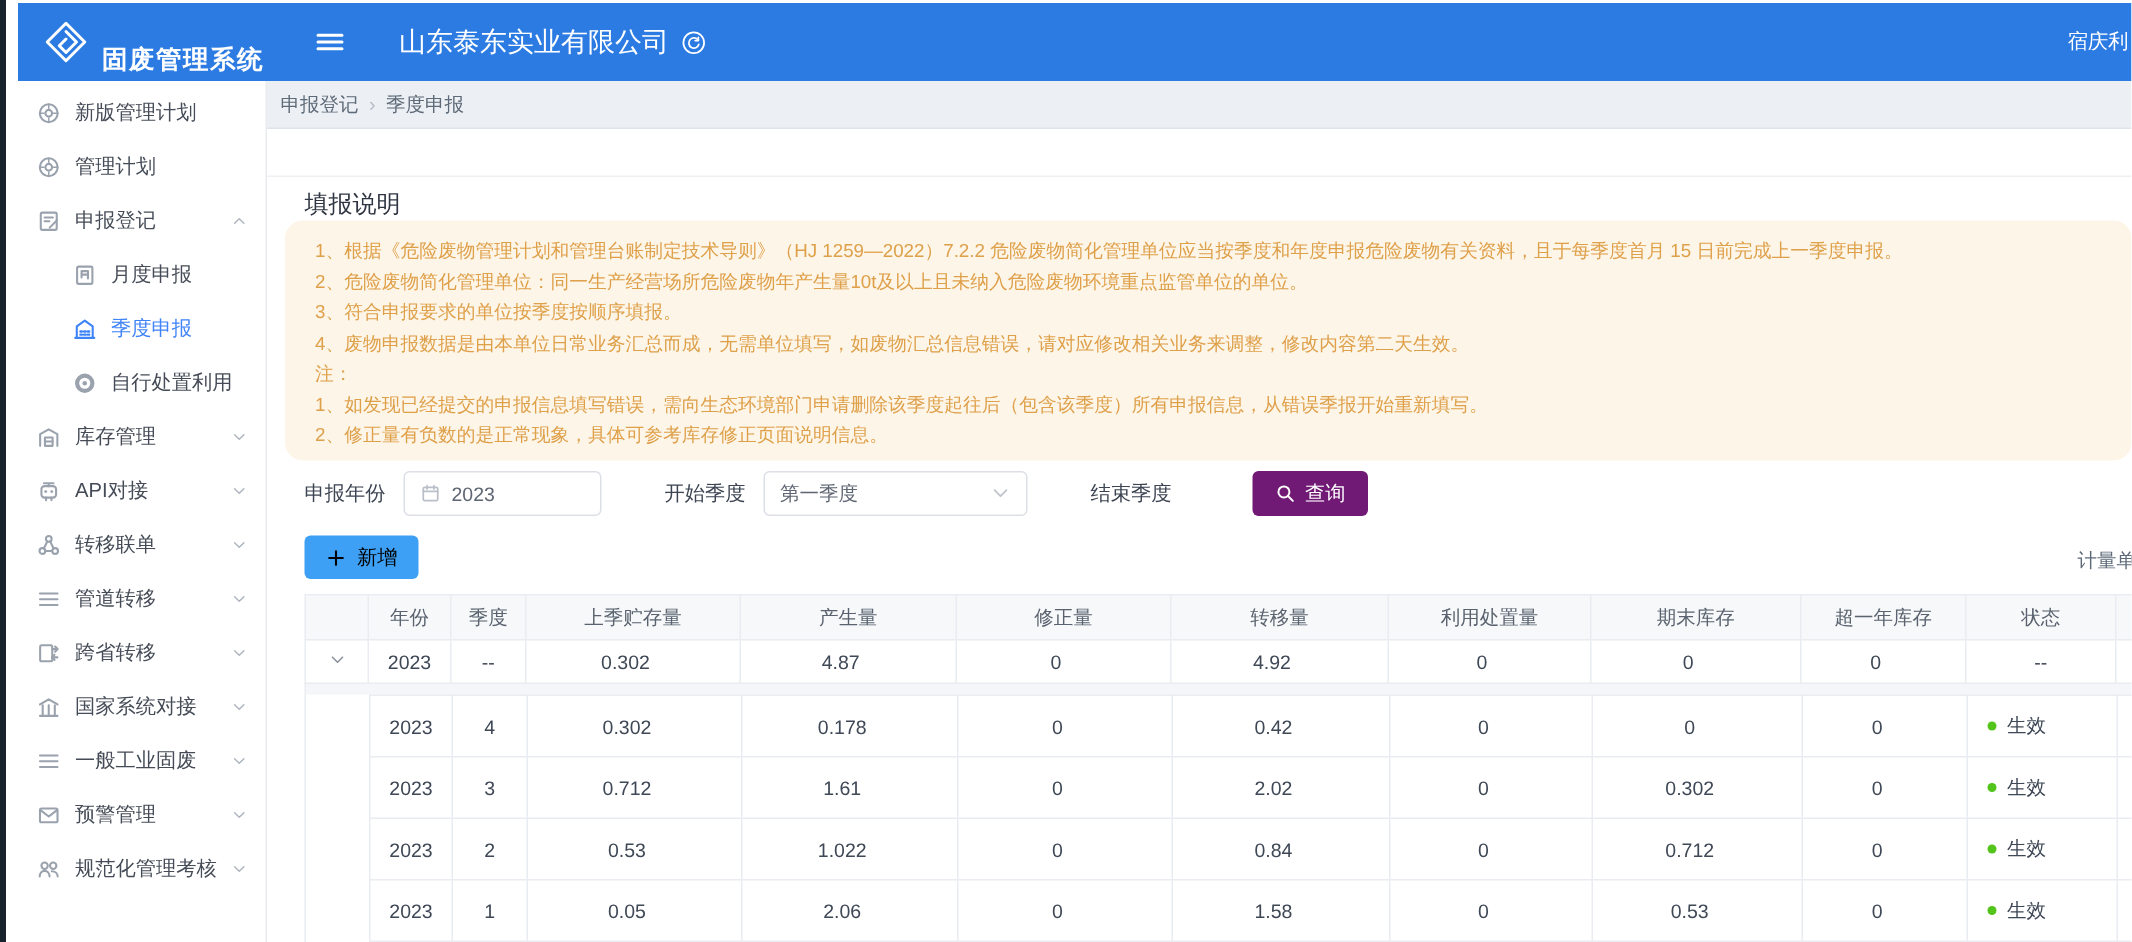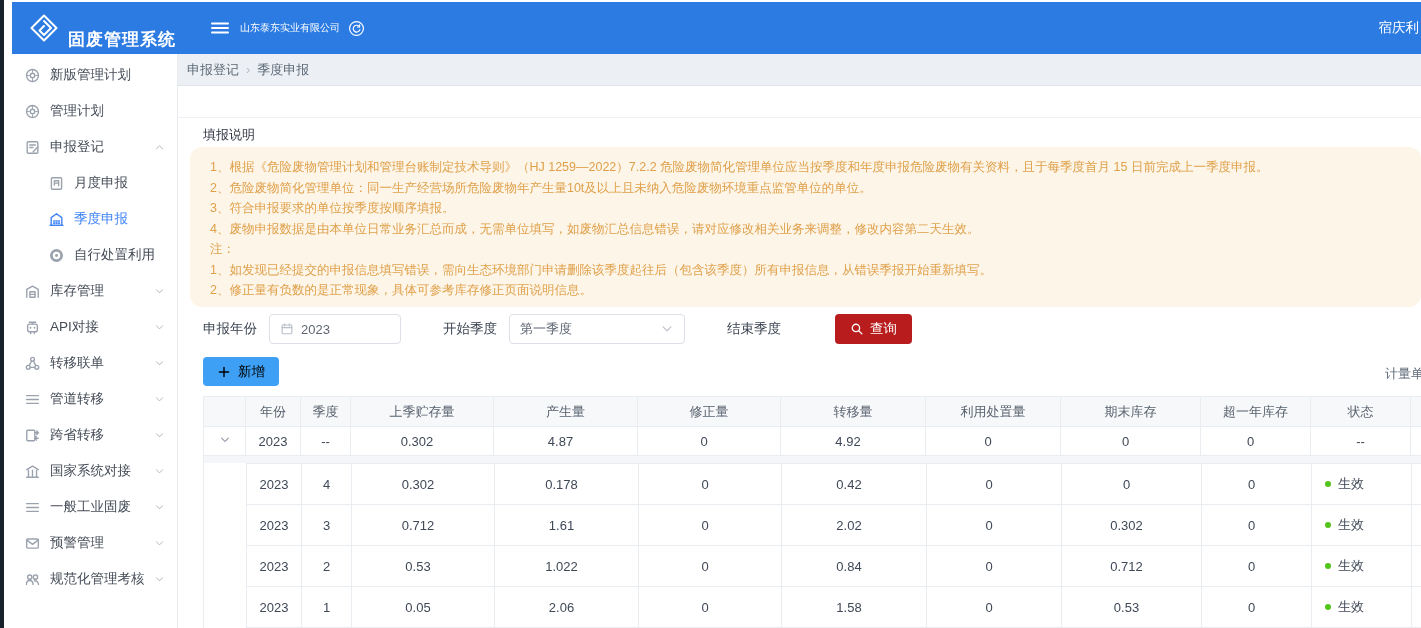--- a/index.html
+++ b/index.html
@@ -8,21 +8,21 @@
   svg { display:block; }
 
   
   .left-strip { position:absolute; left:0; top:0; width:4px; height:100%; background:#18222d; z-index:9; }
 
   
   .app-header { position:absolute; left:12px; right:0; top:2px; height:52px; background:#2b7be2; display:flex; align-items:center; color:#fff; z-index:5; }
   .logo-wrap { margin-left:18px; width:28px; height:28px; }
   .app-title { font-size:17px; font-weight:bold; margin-left:10px; letter-spacing:1px; white-space:nowrap;margin-top:23px; }
   .hamburger { margin-left:34px; cursor:pointer; }
-  .company { margin-left:10px; font-size:10px; white-space:nowrap; cursor:pointer; }
+  .company { margin-left:36px; font-size:18px; white-space:nowrap; cursor:pointer; }
   .refresh { margin-left:8px; cursor:pointer; }
   .hd-spacer { flex:1; }
   .username { font-size:13.5px; margin-right:2px; white-space:nowrap; cursor:pointer; }
 
   
   .sidebar { position:absolute; left:4px; top:54px; width:174px; bottom:0; background:#fff; border-right:1px solid #e9ebef; overflow:hidden; z-index:4; padding-top:3px; }
   .side-item { height:36px; display:flex; align-items:center; padding:0 12px 0 20px; font-size:13.5px; color:#454c57; cursor:pointer; white-space:nowrap; }
   .side-item .s-icon { width:17px; height:17px; margin-right:9px; color:#9aa2ad; flex:none; }
   .side-item .s-label { flex:none; }
   .side-item .chev { margin-left:auto; color:#aeb5bf; width:11px; height:11px; flex:none; }
@@ -30,34 +30,34 @@
   .side-item.active { color:#3f83f8; }
   .side-item.active .s-icon { color:#3f83f8; }
 
   
   .breadcrumb { position:absolute; left:178px; right:0; top:54px; height:32px; background:#ecf0f5; border-bottom:1px solid #dfe4eb; display:flex; align-items:center; padding-left:9px; font-size:13px; color:#5e6a77; z-index:3; }
   .breadcrumb .sep { margin:0 7px; color:#b4bcc6; }
 
   
   .panel { position:absolute; left:178px; right:0; top:86px; bottom:0; background:#fff; }
   .panel-divider { position:absolute; left:0; right:0; top:31px; border-top:1px solid #eef0f4; }
-  .section-title { position:absolute; left:25px; top:40px; font-size:13px; color:#2f3542; }
+  .section-title { position:absolute; left:25px; top:40px; font-size:16px; color:#2f3542; }
 
   .notice { position:absolute; left:12px; right:0; top:61px; height:160px; background:#fdf5e8; border-radius:12px; padding:10px 20px; color:#dfa04a; font-size:12.5px; line-height:20.5px; overflow:hidden; }
 
   
   .filters { position:absolute; left:25px; top:228px; height:30px; display:flex; align-items:center; font-size:13.5px; color:#3c4452; }
   .f-label { margin-right:12px; white-space:nowrap; }
   .f-gap { width:42px; }
   .inp, .sel { height:30px; border:1px solid #dcdfe6; border-radius:4px; background:#fff; display:flex; align-items:center; padding:0 10px; font-size:13px; color:#5f6673; cursor:pointer; }
   .inp { width:132px; gap:7px; }
   .inp .cal { color:#b9bfc9; }
   .sel { width:176px; }
   .sel .sel-chev { margin-left:auto; color:#c0c4cc; }
-  .btn-search { margin-left:42px; height:30px; padding:0 15px; background:#b91c1c; color:#fff; border:none; border-radius:4px; display:flex; align-items:center; gap:6px; font-size:13.5px; cursor:pointer; }
+  .btn-search { margin-left:42px; height:30px; padding:0 15px; background:#701a75; color:#fff; border:none; border-radius:4px; display:flex; align-items:center; gap:6px; font-size:13.5px; cursor:pointer; }
 
   
   .toolbar { position:absolute; left:0; right:0; top:271px; height:31px; }
   .btn-add { position:absolute; left:25px; top:0; height:29px; padding:0 14px; background:#3da0f5; color:#000000; border:none; border-radius:4px; display:flex; align-items:center; gap:7px; font-size:13.5px; cursor:pointer; }
   .unit-text { position:absolute; left:1207px; top:8px; font-size:13px; color:#5f6a78; white-space:nowrap; }
 
   
   .table-wrap { position:absolute; left:25px; top:310px; width:1327px; }
   table { border-collapse:collapse; table-layout:fixed; font-size:13px; color:#3f4856; }
   .main-table { width:1327px; }

